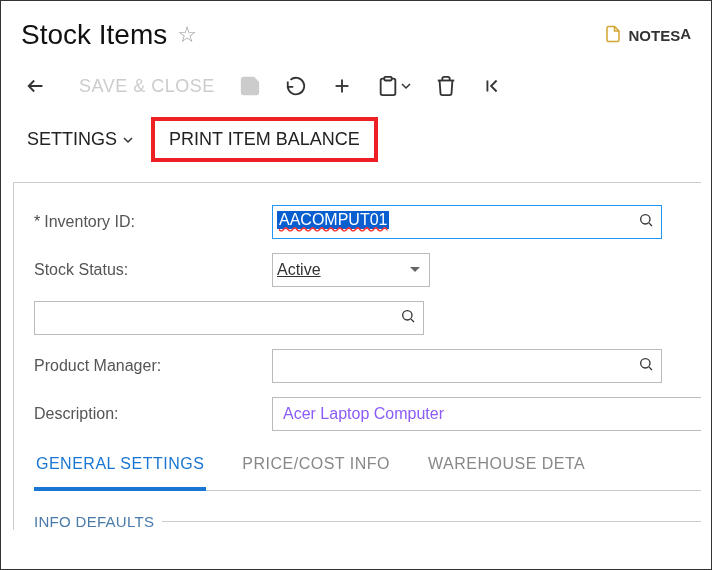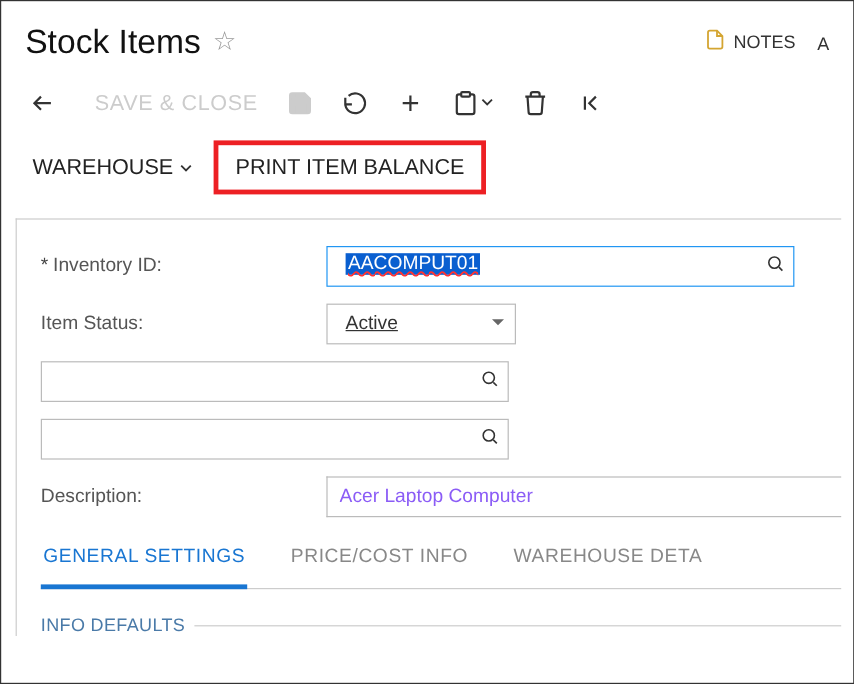--- a/index.html
+++ b/index.html
@@ -26,22 +26,22 @@
     }
     .fav-star {
       margin-left: 10px;
       font-size: 22px;
       color: #999;
       cursor: pointer;
     }
     .header-right {
       margin-left: auto;
       display: flex;
-      align-items: flex-end;
-      gap: 18px;
+      align-items: flex-start;
+      font-weight: bold;
     }
     .notes-btn {
       display: flex;
       align-items: center;
       gap: 6px;
       color: #333;
       font-size: 15px;
       cursor: pointer;
     }
     .notes-icon svg { width: 18px; height: 18px; }
@@ -119,21 +119,21 @@
     }
     .required-star { margin-right: 4px; color: #444; }
     .form-field {
       flex: 1;
       position: relative;
     }
     .input-lookup, .input-text, .input-select {
       border: 1px solid #bbb;
       height: 34px;
       font-size: 16px;
-      padding: 0 15px;
+      padding: 0 4px;
       width: 100%;
     }
     .input-lookup.focused {
       border: 1px solid #2196f3;
       outline: none;
     }
     .input-lookup {
       width: 390px;
       padding-right: 36px;
     }
@@ -285,21 +285,21 @@
   <span class="toolbar-icon">
     <svg viewBox="0 0 24 24" fill="none" stroke="#333" stroke-width="2">
         <polyline points="17 18 11 12 17 6"></polyline>
         <line x1="7" y1="6" x2="7" y2="18"></line>
       </svg>
   </span>
 </div>
 
 <div class="action-bar">
   <div class="action-btn">
-    <span>WAREHOUSE</span>
+    <span>SETTINGS</span>
     <span>
       <svg width="10" height="10" viewBox="0 0 10 10">
           <path d="M1 3l4 4 4-4" stroke="#333" stroke-width="1.5" fill="none"></path>
         </svg>
     </span>
   </div>
   <div class="action-btn print-btn">
     <span>PRINT ITEM BALANCE</span>
   </div>
 </div>
@@ -318,21 +318,21 @@
       <span class="search-icon-wrap">
         <svg viewBox="0 0 24 24" fill="none" stroke="#333" stroke-width="2">
             <circle cx="11" cy="11" r="7"></circle>
             <line x1="21" y1="21" x2="16.65" y2="16.65"></line>
           </svg>
       </span>
     </div>
   </div>
 
   <div class="form-row">
-    <div class="form-label">Item Status:</div>
+    <div class="form-label">Stock Status:</div>
     <div class="form-field">
       <div class="select-wrap">
         <div class="input-select">
           <span style="line-height:32px">Active</span>
         </div>
         <span class="select-caret">
           <svg viewBox="0 0 10 10">
               <path d="M0 2l5 5 5-5z"></path>
             </svg>
         </span>
@@ -346,20 +346,21 @@
       <span class="search-icon-wrap">
         <svg viewBox="0 0 24 24" fill="none" stroke="#333" stroke-width="2">
             <circle cx="11" cy="11" r="7"></circle>
             <line x1="21" y1="21" x2="16.65" y2="16.65"></line>
           </svg>
       </span>
     </div>
   </div>
 
   <div class="form-row">
+    <div class="form-label">Product Manager:</div>
     <div class="form-field" style="max-width:390px;position:relative">
       <input class="input-lookup input-plain" value="" style="">
       <span class="search-icon-wrap">
         <svg viewBox="0 0 24 24" fill="none" stroke="#333" stroke-width="2">
             <circle cx="11" cy="11" r="7"></circle>
             <line x1="21" y1="21" x2="16.65" y2="16.65"></line>
           </svg>
       </span>
     </div>
   </div>

